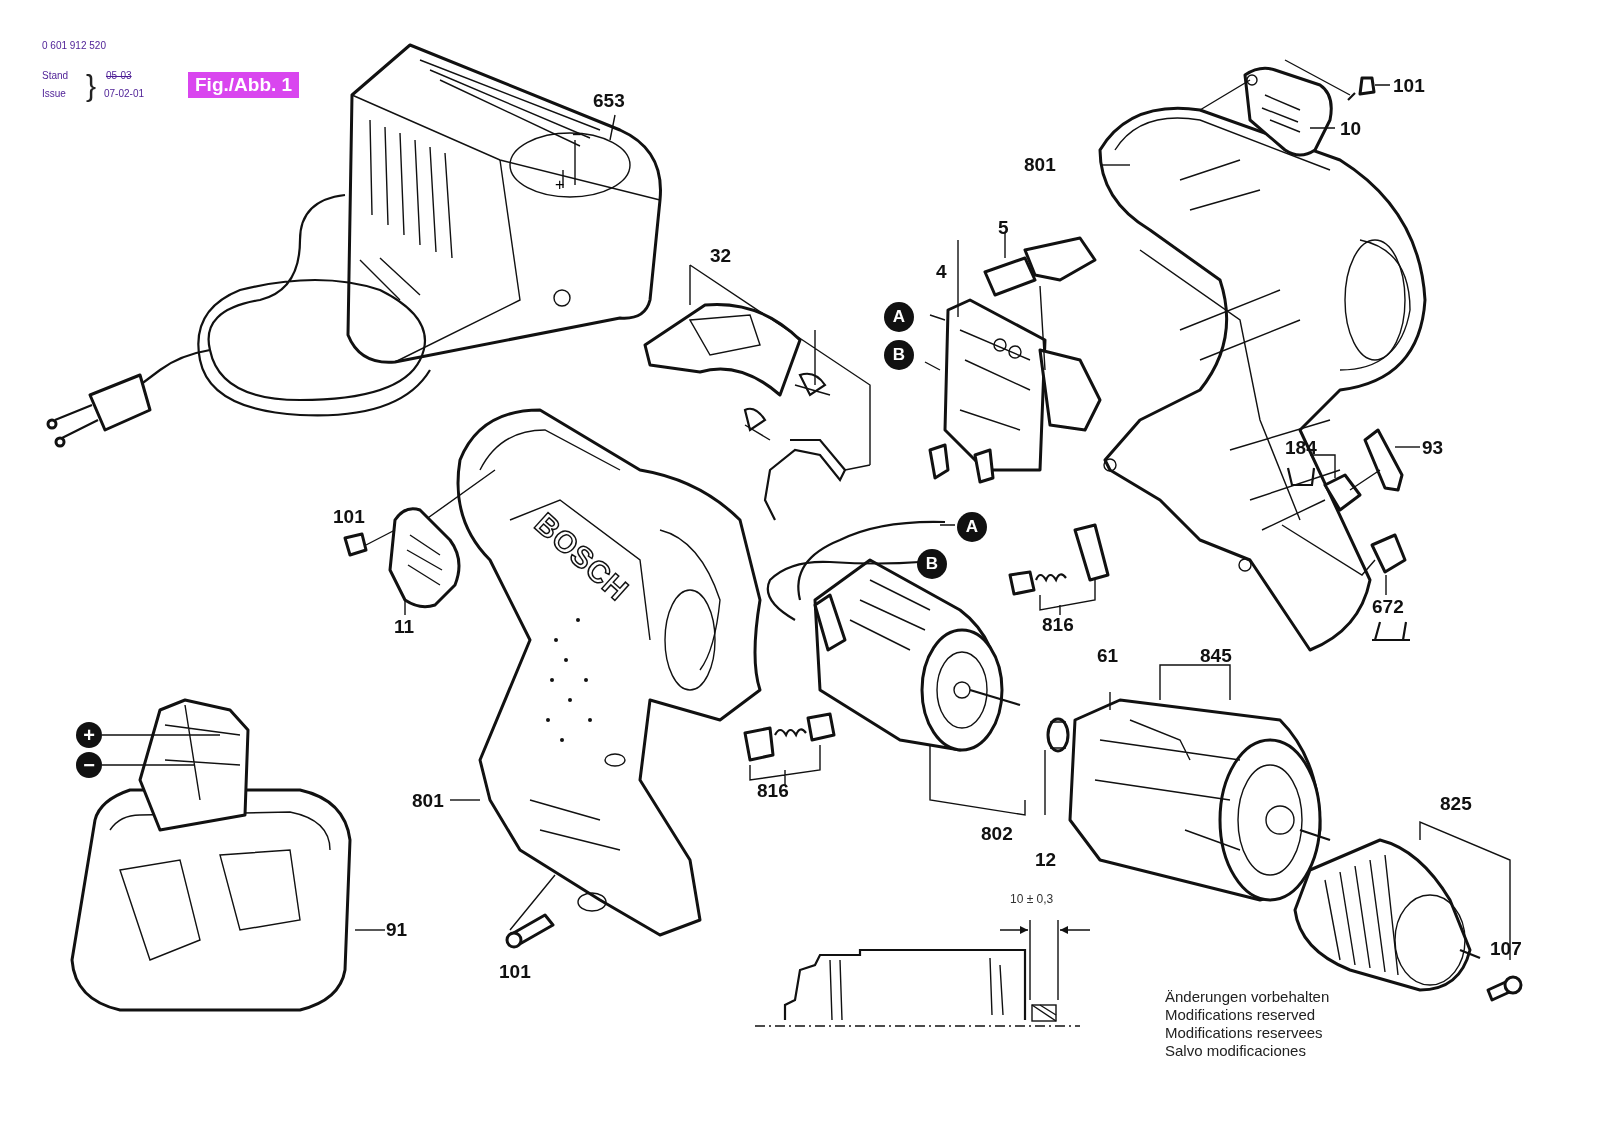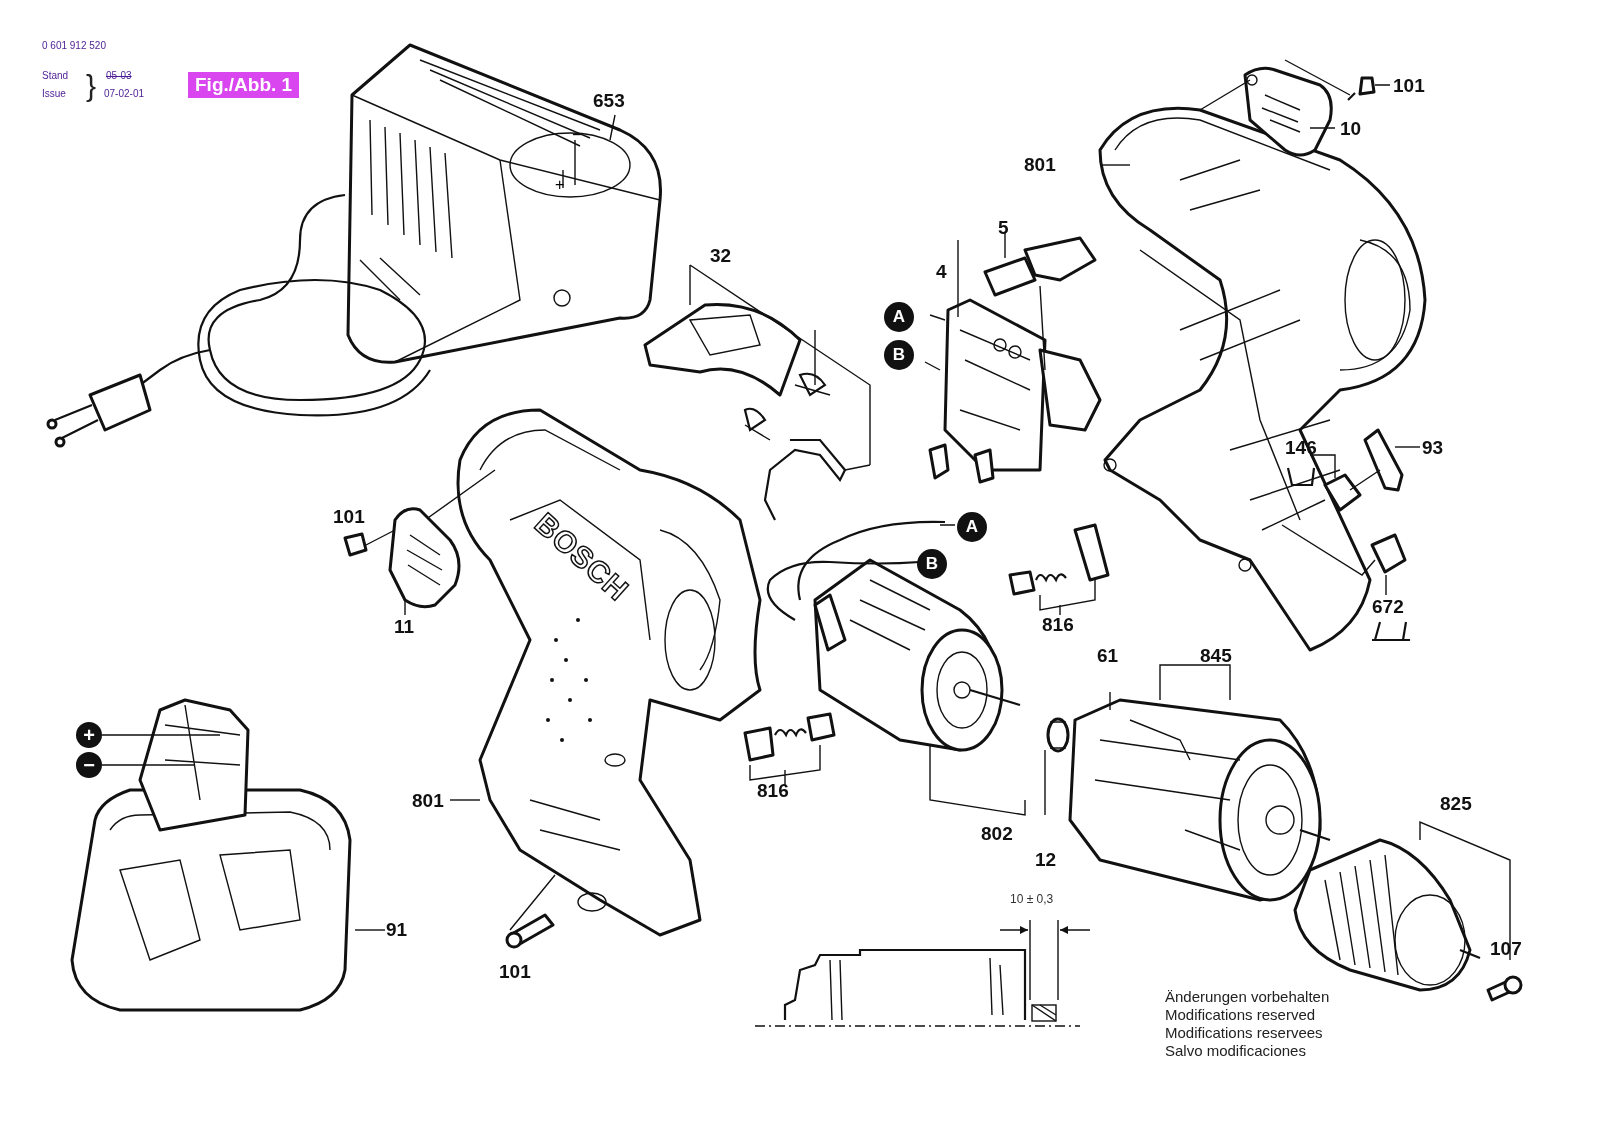--- a/index.html
+++ b/index.html
@@ -226,21 +226,21 @@
 
 <div class="abs" style="left:525px;top:540px;font-weight:bold;font-size:30px;color:#fff;-webkit-text-stroke:1.5px #111;transform:rotate(42deg);letter-spacing:1px;">BOSCH</div>
 
 <div class="abs lbl" style="left:593px;top:91px;">653</div>
 <div class="abs lbl" style="left:710px;top:246px;">32</div>
 <div class="abs lbl" style="left:936px;top:262px;">4</div>
 <div class="abs lbl" style="left:998px;top:218px;">5</div>
 <div class="abs lbl" style="left:1024px;top:155px;">801</div>
 <div class="abs lbl" style="left:1393px;top:76px;">101</div>
 <div class="abs lbl" style="left:1340px;top:119px;">10</div>
-<div class="abs lbl" style="left:1285px;top:438px;">146</div>
+<div class="abs lbl" style="left:1285px;top:438px;">184</div>
 <div class="abs lbl" style="left:1422px;top:438px;text-align:center;">93</div>
 <div class="abs lbl" style="left:1372px;top:597px;">672</div>
 <div class="abs lbl" style="left:333px;top:507px;">101</div>
 <div class="abs lbl" style="left:394px;top:617px;">11</div>
 <div class="abs lbl" style="left:412px;top:791px;">801</div>
 <div class="abs lbl" style="left:499px;top:962px;">101</div>
 <div class="abs lbl" style="left:386px;top:920px;">91</div>
 <div class="abs lbl" style="left:1042px;top:615px;">816</div>
 <div class="abs lbl" style="left:757px;top:781px;">816</div>
 <div class="abs lbl" style="left:957px;top:824px;margin-left:24px;">802</div>

